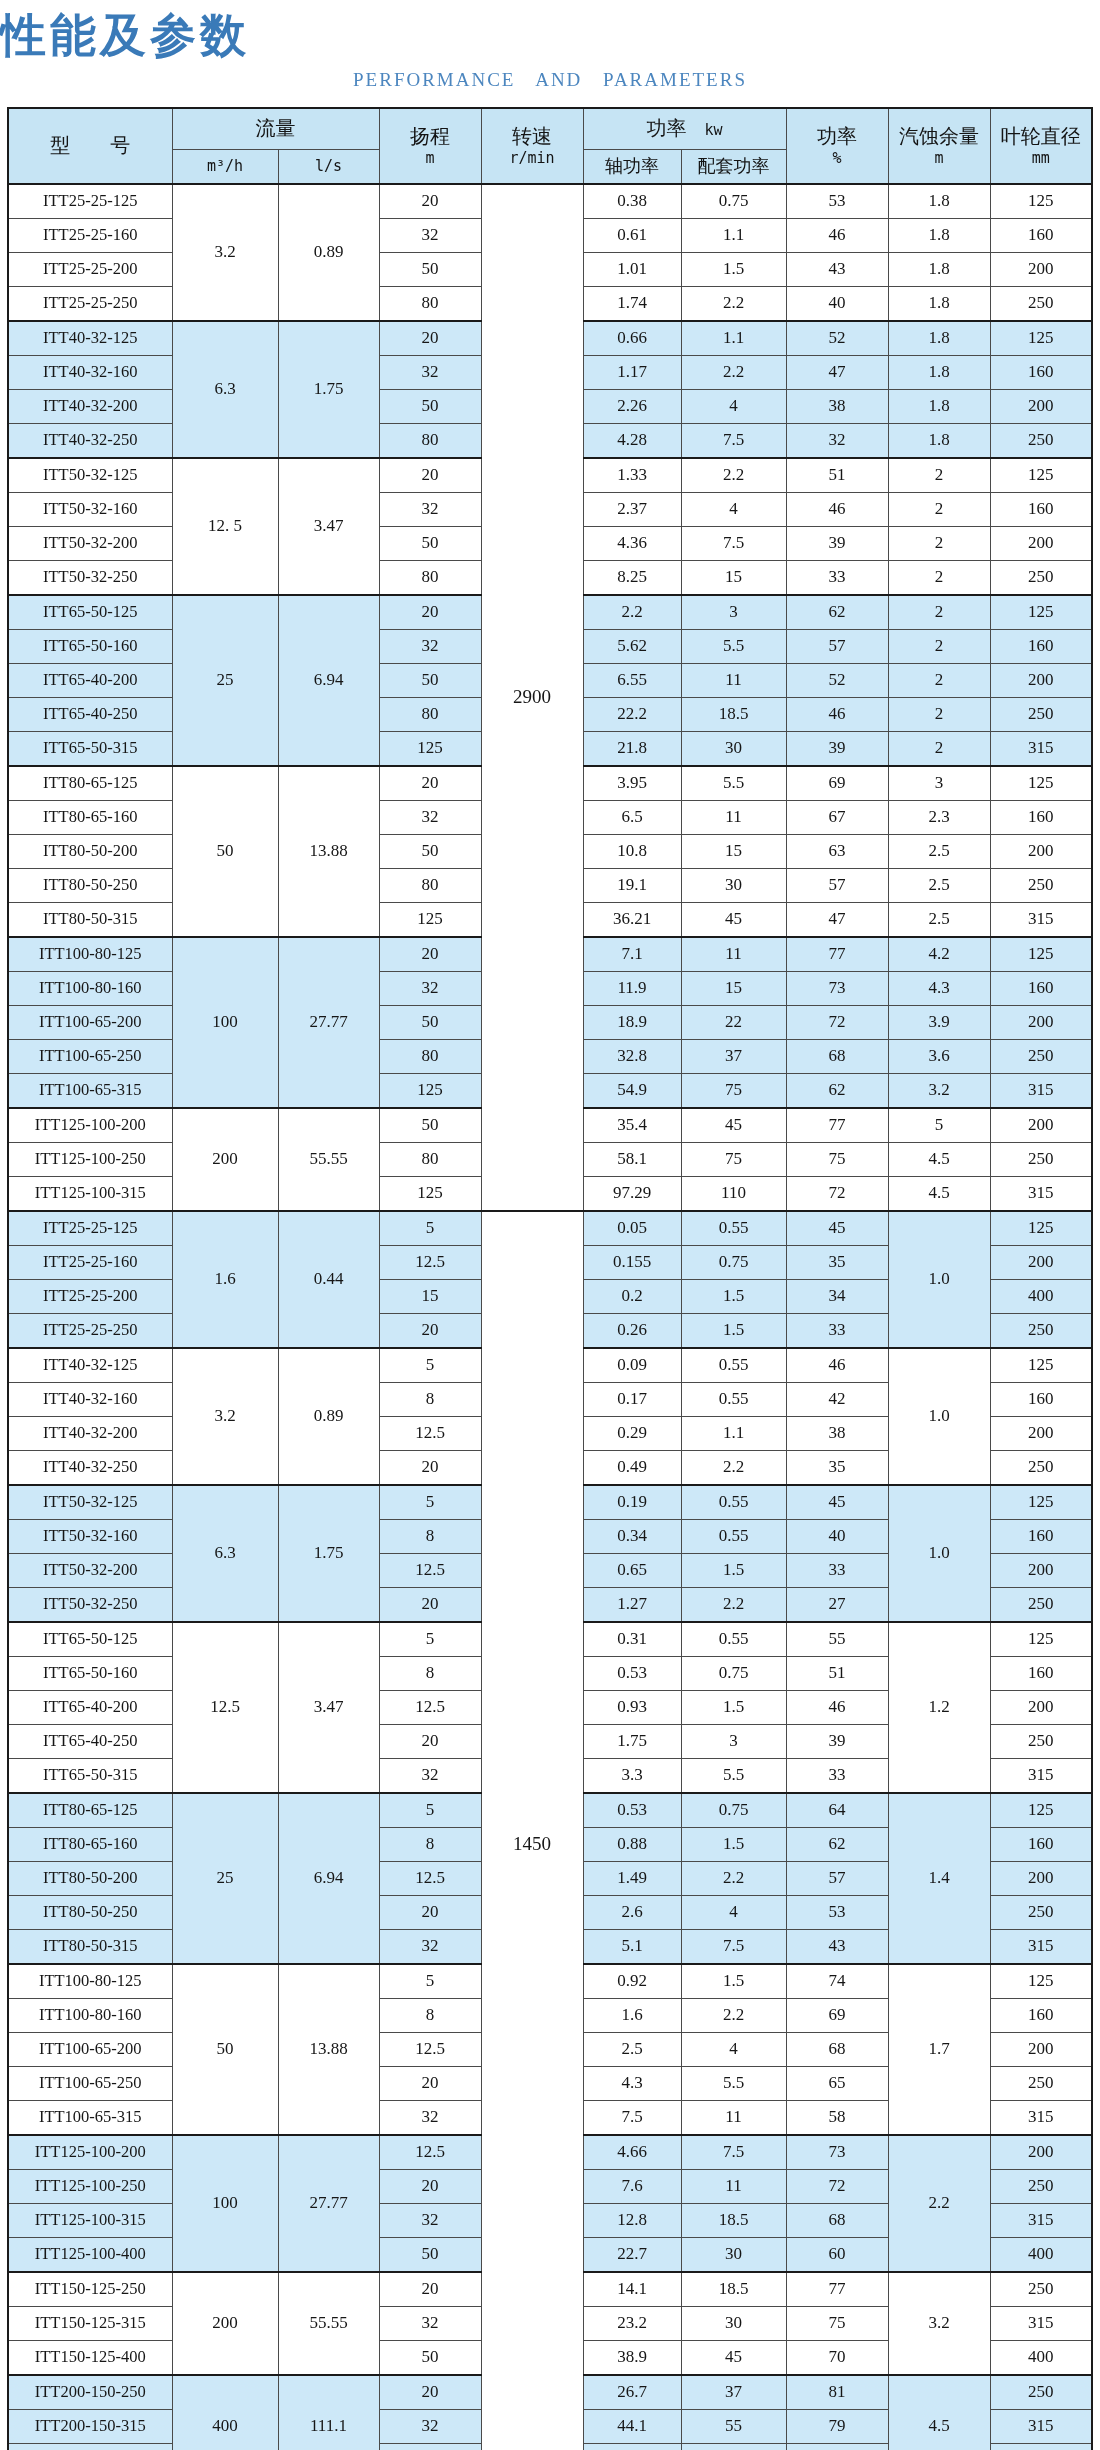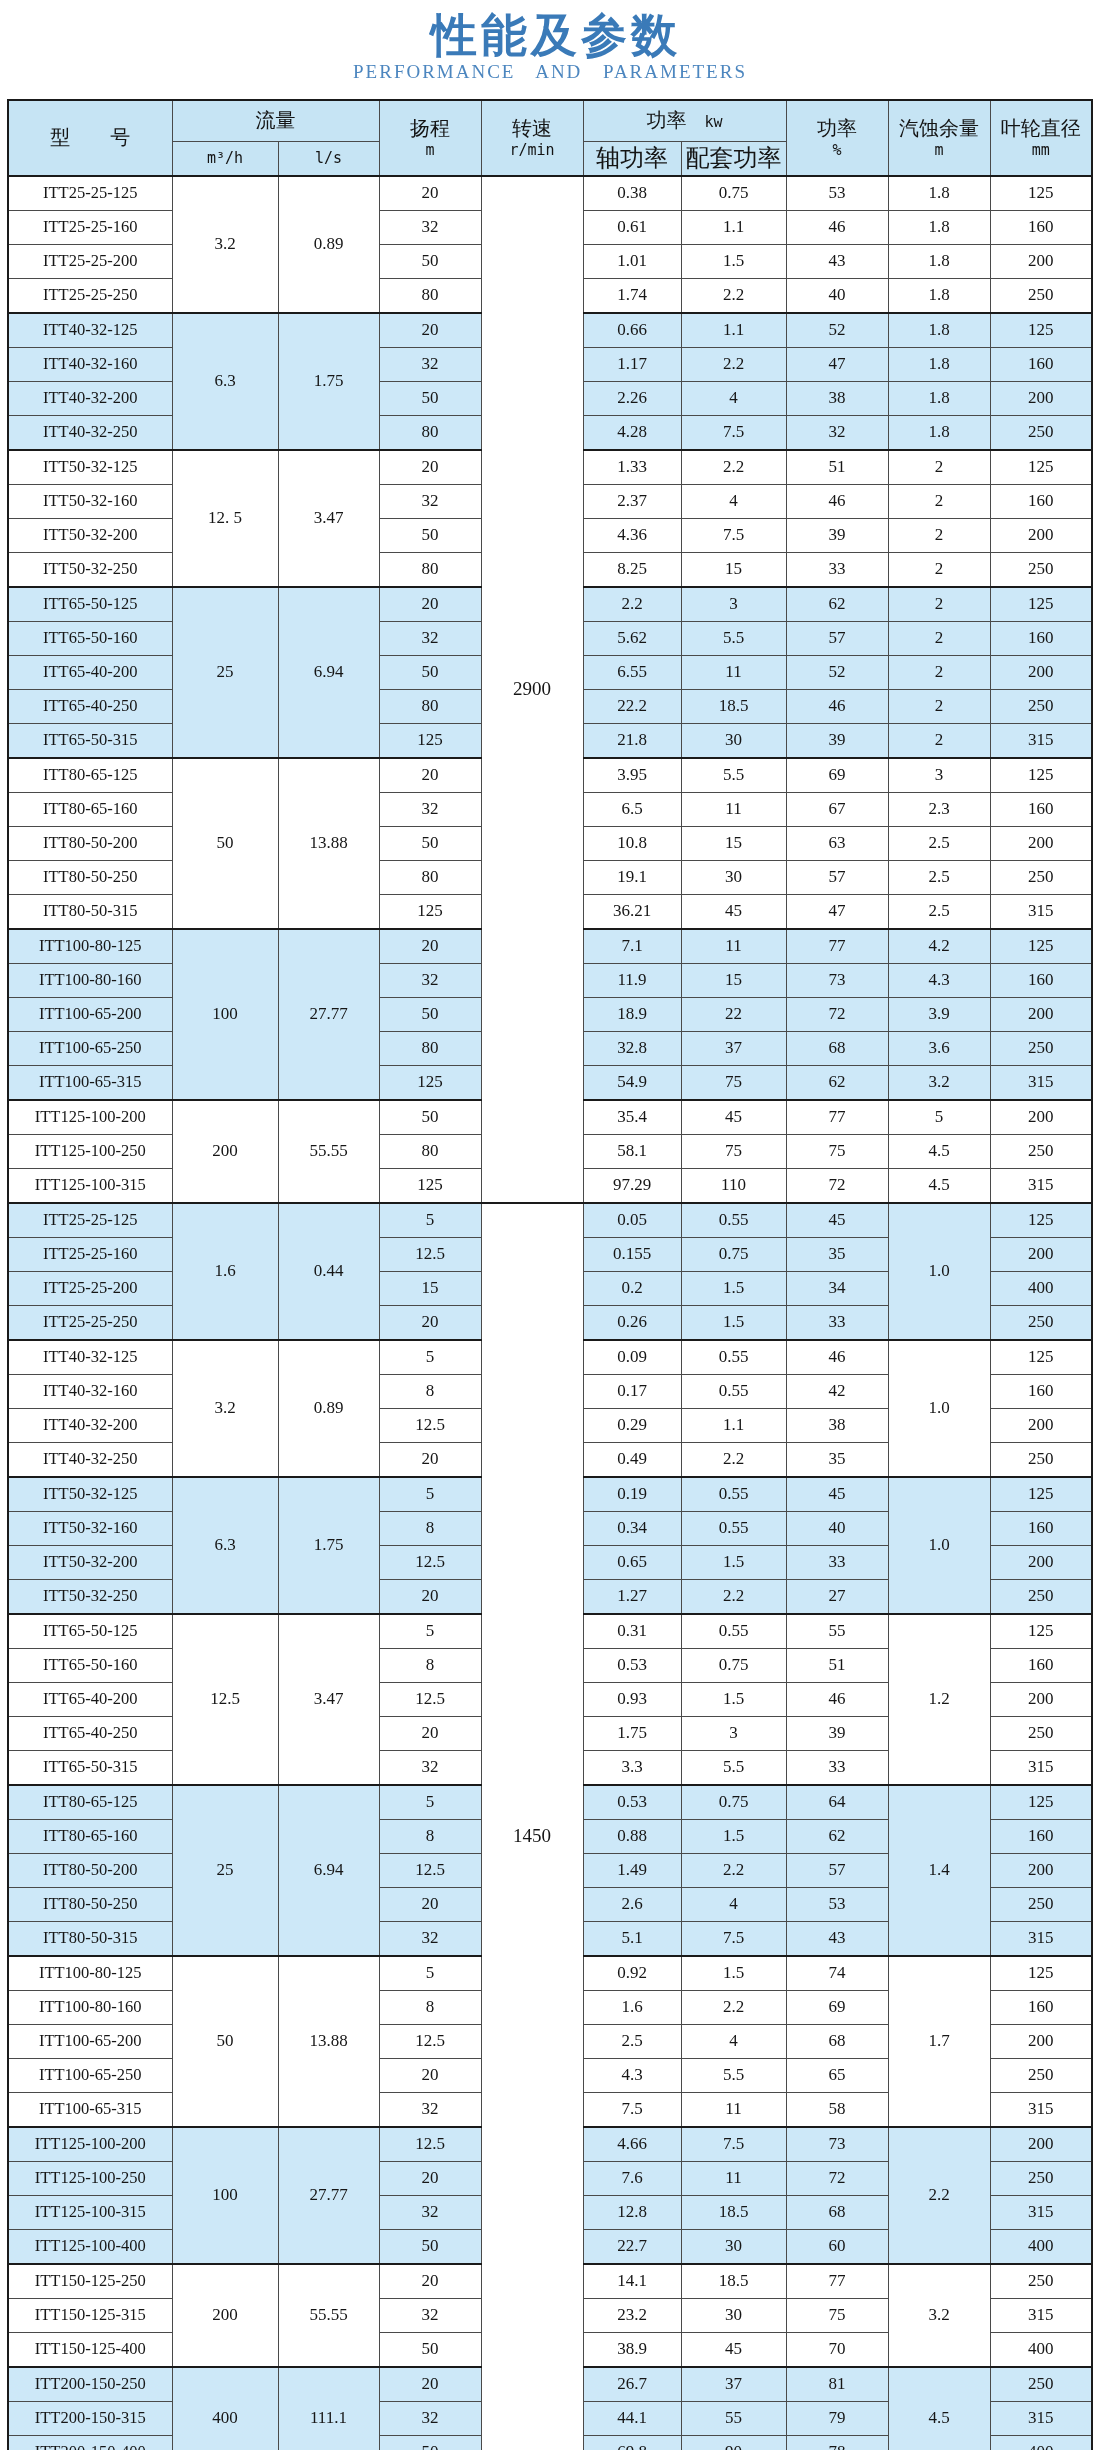--- a/index.html
+++ b/index.html
@@ -1,47 +1,48 @@
 <!DOCTYPE html>
 <html><head>
 <meta charset="utf-8">
 <style>
   html,body{margin:0;padding:0;}
   body{
     width:1100px;height:2450px;background:#ffffff;overflow:hidden;
     font-family:"Liberation Sans","DejaVu Sans",sans-serif;
   }
   .page-title{
-    text-align:center;color:#3a7ab8;
+    color:#3a7ab8;
     font-family:"Liberation Sans","DejaVu Sans",sans-serif;
     font-weight:bold;font-size:46px;letter-spacing:4px;
-    margin-top:10px;line-height:1.1;padding-left:12px;
+    margin-top:10px;line-height:1.1;
   }
   .page-subtitle{
     text-align:center;color:#4c86bf;
     font-family:"Liberation Serif","DejaVu Serif",serif;
     font-size:19px;letter-spacing:2px;word-spacing:14px;
+    margin-top:8px;
   }
   table.params{
     border-collapse:collapse;table-layout:fixed;
     width:1084px;margin:16px auto 0 auto;
     border:2px solid #1a1a1a;
   }
   th,td{
     border:1px solid #4a4a4a;text-align:center;vertical-align:middle;
     padding:0;overflow:hidden;
   }
   thead th{background:#c6e4f4;font-weight:normal;}
   thead tr.h1 th{height:40px;}
   thead tr.h2 th{height:33px;margin-left:42px;}
   .zh{
     font-family:"Liberation Sans","DejaVu Sans",sans-serif;
     font-size:20px;color:#141414;line-height:1.25;
   }
-  .zh.small{font-size:24px;}
+  .zh.small{font-size:18px;}
   .unit{
     font-family:"DejaVu Sans Mono",monospace;
     font-size:15px;color:#141414;line-height:1.25;
   }
   .power-head .unit{margin-left:18px;text-align:center;}
   tbody td{
     height:33px;
     font-family:"Liberation Serif","DejaVu Serif",serif;
     font-size:17px;color:#161616;
   }

